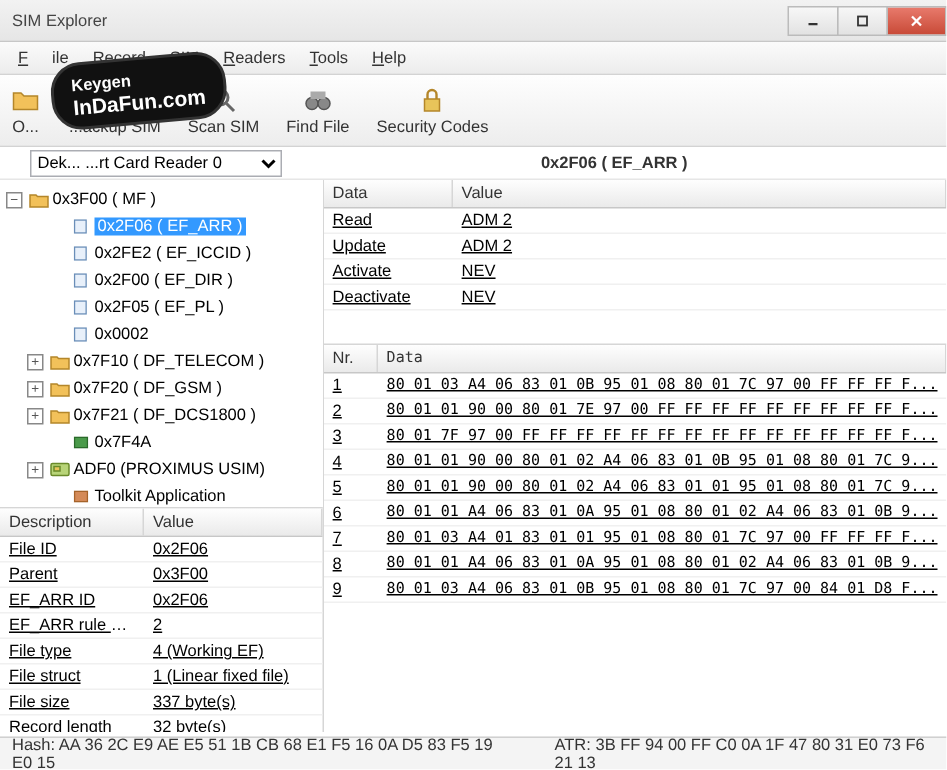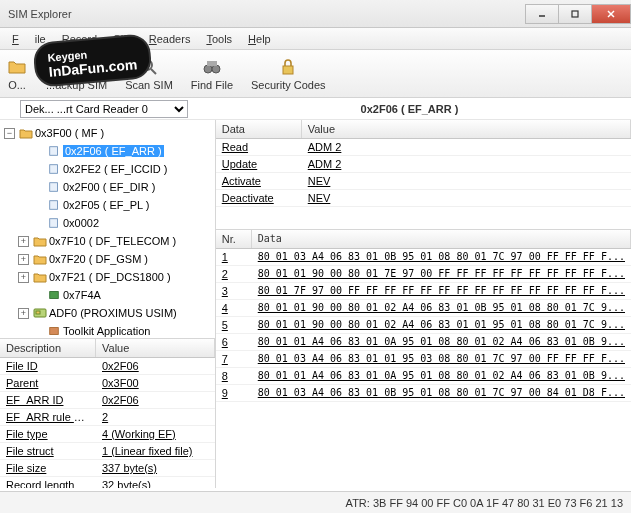--- a/index.html
+++ b/index.html
@@ -390,30 +390,31 @@
           <div class="row">
             <div class="col-nr">5</div>
             <div class="col-data">80 01 01 90 00 80 01 02 A4 06 83 01 01 95 01 08 80 01 7C 9...</div>
           </div>
           <div class="row">
             <div class="col-nr">6</div>
             <div class="col-data">80 01 01 A4 06 83 01 0A 95 01 08 80 01 02 A4 06 83 01 0B 9...</div>
           </div>
           <div class="row">
             <div class="col-nr">7</div>
-            <div class="col-data">80 01 03 A4 06 83 01 01 95 03 08 80 01 7C 97 00 FF FF FF F...</div>
+            <div class="col-data">80 01 03 A4 01 83 01 01 95 01 08 80 01 7C 97 00 FF FF FF F...</div>
           </div>
           <div class="row">
             <div class="col-nr">8</div>
             <div class="col-data">80 01 01 A4 06 83 01 0A 95 01 08 80 01 02 A4 06 83 01 0B 9...</div>
           </div>
           <div class="row">
             <div class="col-nr">9</div>
             <div class="col-data">80 01 03 A4 06 83 01 0B 95 01 08 80 01 7C 97 00 84 01 D8 F...</div>
           </div>
         </div>
     </div>
   </div>
 </div>
 
 <div class="statusbar">
+  <span>Hash: AA 36 2C E9 AE E5 51 1B CB 68 E1 F5 16 0A D5 83 F5 19 E0 15</span>
   <span style="margin-left:auto">ATR: 3B FF 94 00 FF C0 0A 1F 47 80 31 E0 73 F6 21 13 </span>
 </div>
 
 </body></html>

